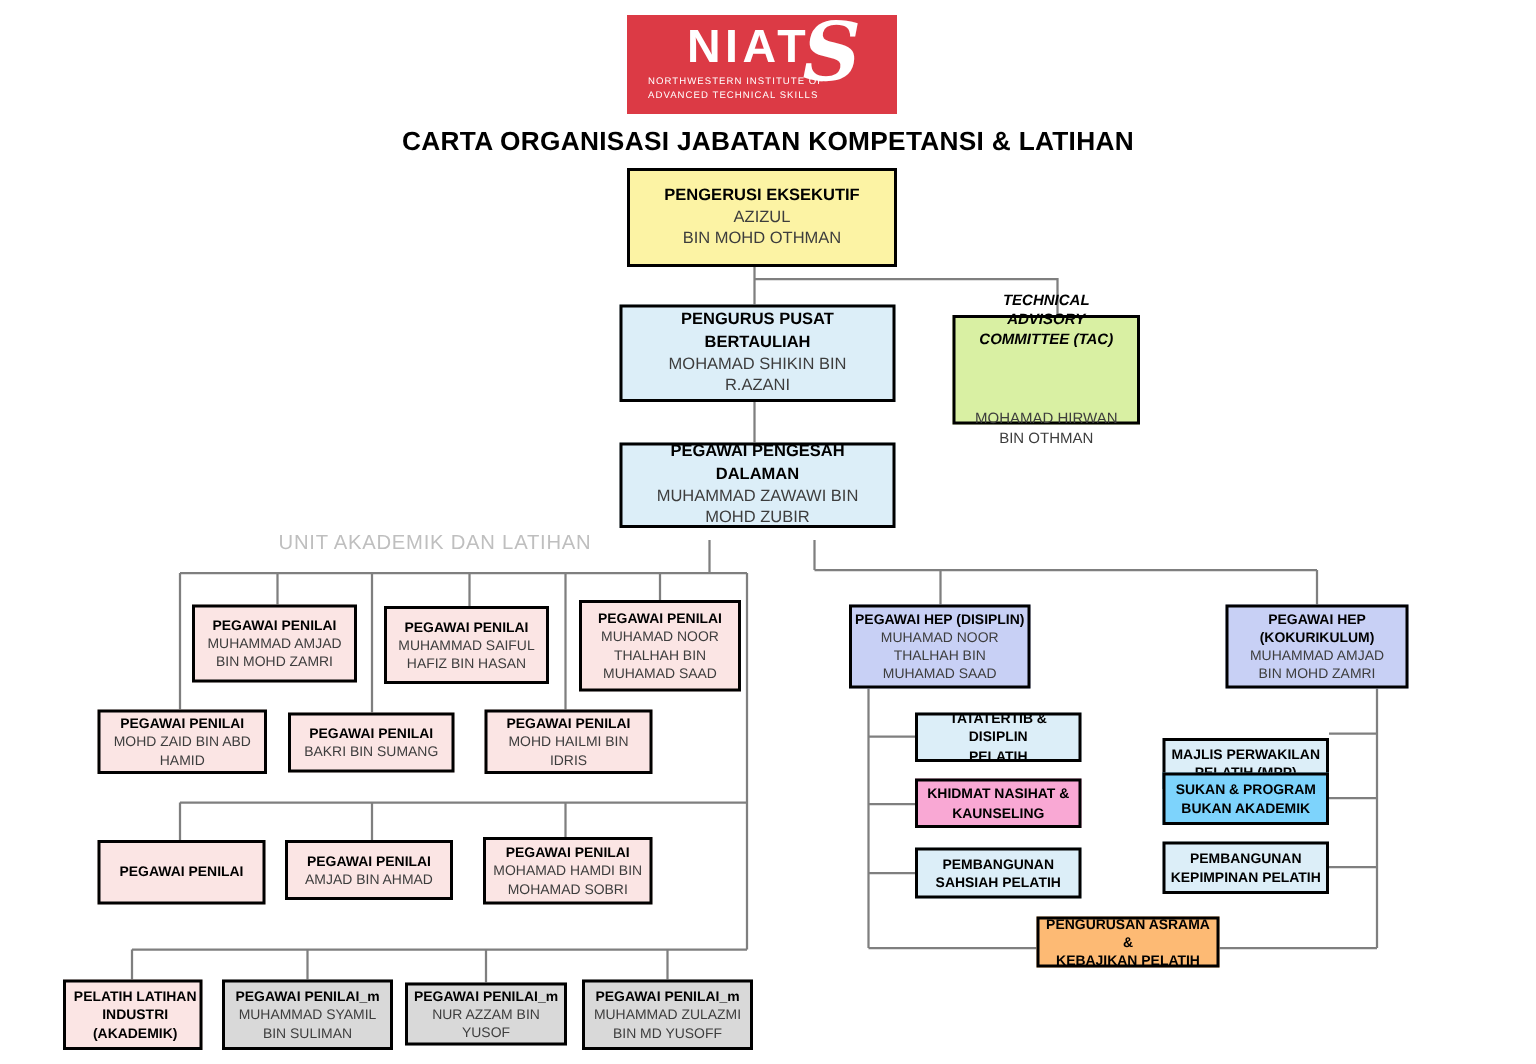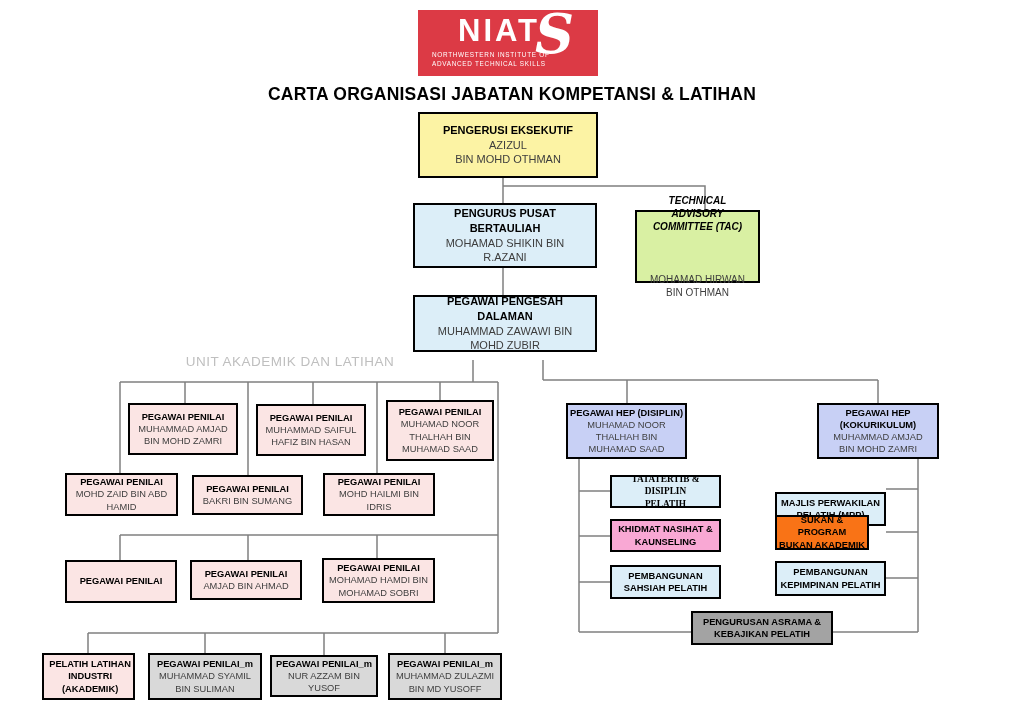--- a/index.html
+++ b/index.html
@@ -184,42 +184,42 @@
 THALHAH BIN
 MUHAMAD SAAD</div>
   </div>
   <div class="node" style="left: 817px; top: 403px; width: 122px; height: 56px; background: rgb(200, 208, 245);">
     <div class="t">PEGAWAI HEP
 (KOKURIKULUM)</div>
     <div class="n">MUHAMMAD AMJAD
 BIN MOHD ZAMRI</div>
   </div>
 
-  <div class="node" style="left: 610px; top: 475px; width: 111px; height: 33px; background: rgb(220, 238, 248); font-family: Liberation Serif, serif;">
+  <div class="node" style="left: 610px; top: 475px; width: 111px; height: 33px; background: rgb(220, 238, 248);">
     <div class="t">TATATERTIB &amp; DISIPLIN
 PELATIH</div>
   </div>
   <div class="node" style="left: 610px; top: 519px; width: 111px; height: 33px; background: #f9a8d4;">
     <div class="t">KHIDMAT NASIHAT &amp;
 KAUNSELING</div>
   </div>
   <div class="node" style="left: 610px; top: 565px; width: 111px; height: 34px; background: rgb(220, 238, 248);">
     <div class="t">PEMBANGUNAN
 SAHSIAH PELATIH</div>
   </div>
   <div class="node" style="left: 775px; top: 492px; width: 111px; height: 34px; background: rgb(220, 238, 248);">
     <div class="t">MAJLIS PERWAKILAN
 PELATIH (MPP)</div>
   </div>
-  <div class="node" style="left: 775px; top: 515px; width: 94px; height: 35px; background: #f97316;">
+  <div class="node" style="left: 775px; top: 515px; width: 111px; height: 35px; background: #7dd3fc;">
     <div class="t">SUKAN &amp; PROGRAM
 BUKAN AKADEMIK</div>
   </div>
   <div class="node" style="left: 775px; top: 561px; width: 111px; height: 35px; background: rgb(220, 238, 248);">
     <div class="t">PEMBANGUNAN
 KEPIMPINAN PELATIH</div>
   </div>
-  <div class="node" style="left: 691px; top: 611px; width: 142px; height: 34px; background: #a3a3a3;">
+  <div class="node" style="left: 691px; top: 611px; width: 122px; height: 34px; background: #fdba74;">
     <div class="t">PENGURUSAN ASRAMA &amp;
 KEBAJIKAN PELATIH</div>
   </div>
 
 </div>
 
 </body></html>

